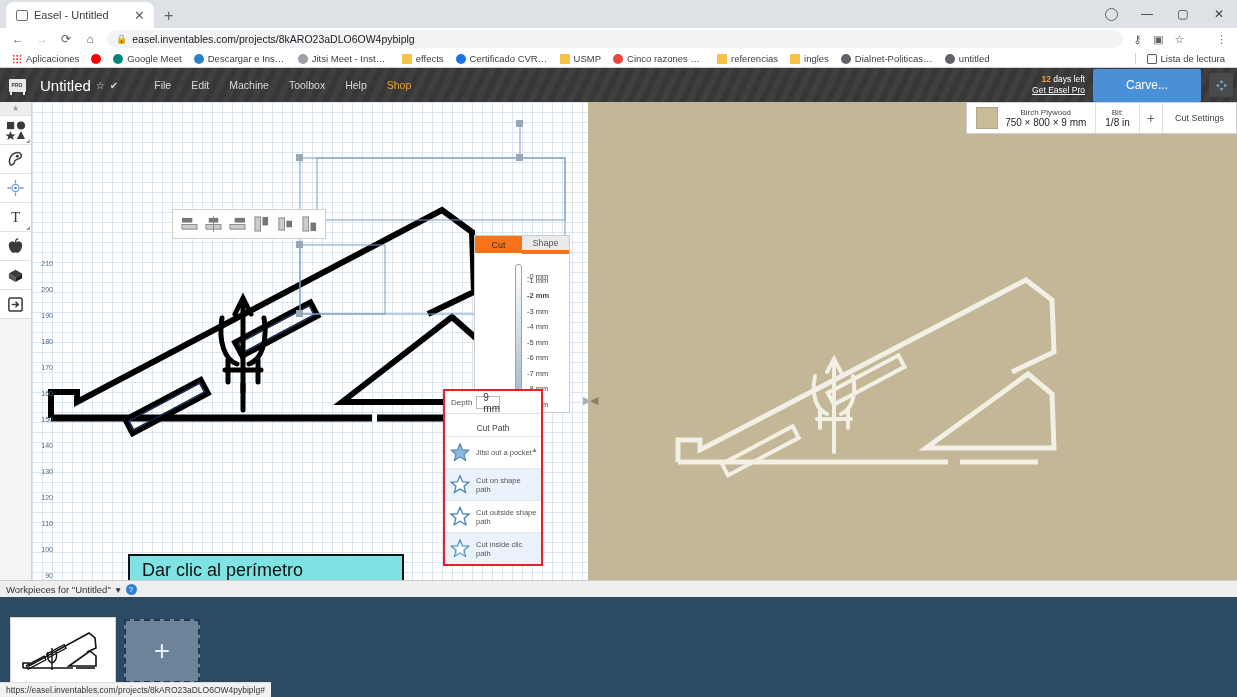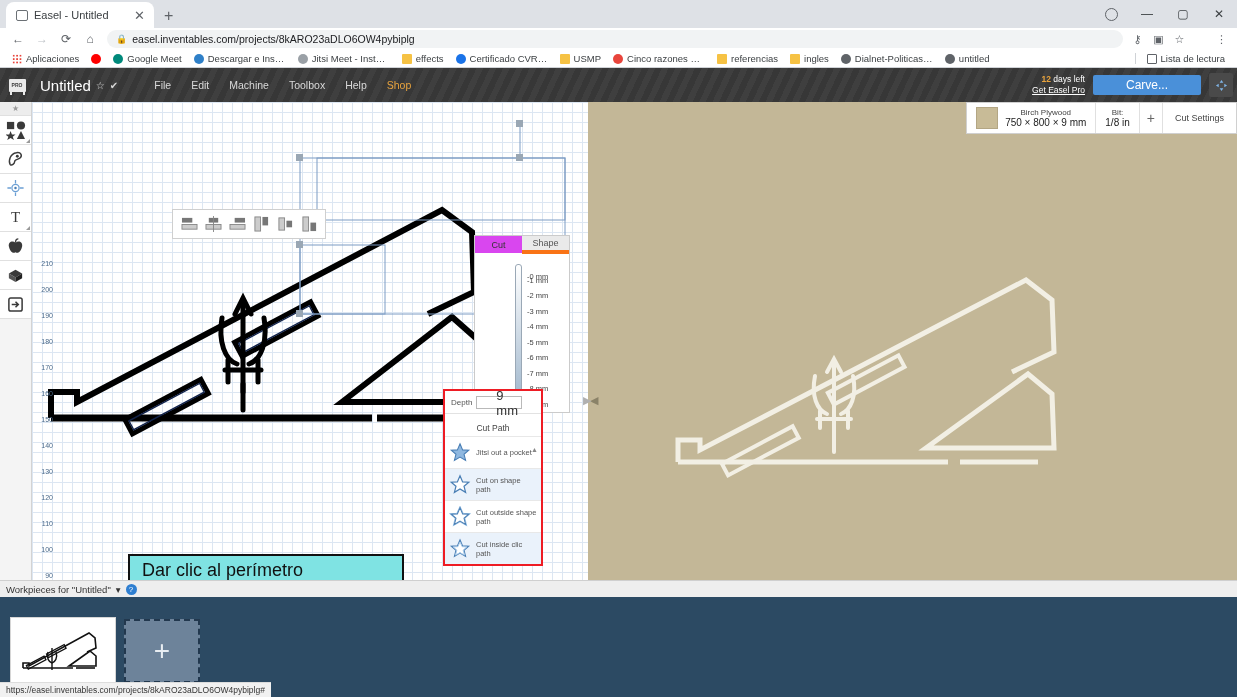--- a/index.html
+++ b/index.html
@@ -54,21 +54,21 @@
      border-left:2px solid #e9e9e9;border-right:2px solid #e9e9e9;}
   .doctitle { color:#fff; font-size:15px; margin-left:6px; display:flex; align-items:center; gap:5px; }
   .doctitle .star, .doctitle .check { font-size:10px; color:#d8d8d8; }
   .menus { display:flex; gap:0; margin-left:26px; }
   .menus a { color:#d9d9d9; font-size:10.5px; padding:4px 10px; text-decoration:none; }
   .menus a.shop { color:#e8a33d; }
   .appright { position:absolute; right:4px; display:flex; align-items:center; gap:8px; }
   .prolabel { text-align:right; font-size:8.5px; line-height:11px; color:#fff; }
   .prolabel .days { color:#e8a33d; font-weight:bold; }
   .prolabel .link { text-decoration:underline; }
-  .carve-btn { background:#4a90d9; color:#fff; font-size:12px; width:108px; height:20px;
+  .carve-btn { background:#4a90d9; color:#fff; font-size:12px; width:108px; height:33px;
     border-radius:2px; display:flex; align-items:center; justify-content:center; }
   .fs-btn { background:#4a4a4a; width:24px; height:24px; border-radius:2px; color:#7fb4e6;
     display:flex;align-items:center;justify-content:center; font-size:11px; }
 
   
   .editor { position:absolute; top:34px; left:0; right:0; bottom:0; display:flex; }
   .leftcol { width:588px; position:relative; background:#fff; }
 
   .ltoolbar { position:absolute; left:0; top:0; width:32px; bottom:0; background:#f4f4f4;
     border-right:1px solid #d3d3d3; z-index:6; }
@@ -91,34 +91,34 @@
   .aligner { position:absolute; left:172px; top:107px; width:154px; height:30px; background:#fff;
     border:1px solid #cfcfcf; display:flex; align-items:center; justify-content:space-around;
     padding:0 4px; z-index:5; }
   .al { width:19px; height:16px; position:relative; }
 
   .cutpanel { position:absolute; left:474px; top:133px; width:96px; background:#fff;
     border:1px solid #cbcbcb; z-index:7; }
   .cuttabs { display:flex; height:18px; font-size:9px; }
   .cuttabs div { flex:1; display:flex; align-items:center; justify-content:center;
     border-bottom:4px solid #f97316; color:#555; }
-  .cuttabs div.active { background:#d946ef; border-bottom:1px solid #fff; color:#333; }
+  .cuttabs div.active { background:#f97316; border-bottom:1px solid #fff; color:#333; }
   .cuttabs div.inact { background:#eaeaea; }
   .slider-wrap { position:relative; height:150px; margin:6px 0 2px 0; }
   .slider-track { position:absolute; left:40px; top:4px; width:7px; height:140px;
     background:linear-gradient(to bottom,#ffffff,#9fb6cc); border:1px solid #9aa8b6; border-radius:3px; }
   .slider-wrap span { position:absolute; left:52px; font-size:7.5px; color:#444; }
   .slider-knob { position:absolute; left:35px; top:135px; width:16px; height:12px; border-radius:6px;
     background:#fdfdfd; border:1px solid #9aa8b6; display:flex;align-items:center;justify-content:center;
     font-size:9px; color:#666; }
 
   .cutpath-box { position:absolute; left:443px; top:287px; width:100px; border:2.5px solid #ee1c24;
     background:#fff; z-index:8; }
   .depth-row { display:flex; align-items:center; gap:4px; padding:5px 6px 4px 6px; font-size:8px; color:#555; }
-  .depth-input { border:1px solid #b9b9b9; width:46px; height:13px; font-size:13px; padding-left:19px;
+  .depth-input { border:1px solid #b9b9b9; width:24px; height:13px; font-size:10px; padding-left:6px;
     display:flex; align-items:center; color:#333; background:#fff; }
   .cutpath-title { text-align:center; font-size:8.5px; color:#444; padding:9px 0 3px;
      border-top:1px solid #e2e2e2; }
   .cp-item { display:flex; align-items:center; gap:5px; padding:5px 4px; border-top:1px solid #e8e8e8;
     font-size:7.5px; color:#555; line-height:9px; position:relative; }
   .cp-item.sel { background:#eaf2fb; }
   .cp-star { width:22px; height:21px; flex:0 0 auto; }
   .cp-caret { position:absolute; right:3px; top:8px; font-size:7px; color:#888; }
 
   .callout { position:absolute; left:128px; top:452px; width:276px; height:57px; background:#7fe3e3;
@@ -494,21 +494,21 @@
       <div class="cutpanel">
         <div class="cuttabs">
           <div class="active">Cut</div>
           <div class="inact">Shape</div>
         </div>
         <div class="slider-wrap">
           <div class="slider-track"></div>
           <div id="sliderlabels">
               <span style="top: 12px;">-0 mm</span>
               <span style="top: 15.5px;">-1 mm</span>
-              <span style="top: 31px;">-2 mm</span>
+              <span style="top: 31px; font-weight: bold;">-2 mm</span>
               <span style="top: 46.5px;">-3 mm</span>
               <span style="top: 62px;">-4 mm</span>
               <span style="top: 77.5px;">-5 mm</span>
               <span style="top: 93px;">-6 mm</span>
               <span style="top: 108.5px;">-7 mm</span>
               <span style="top: 124px;">-8 mm</span>
               <span style="top: 139.5px;">-9 mm</span>
             </div>
           <div class="slider-knob">−</div>
         </div>

